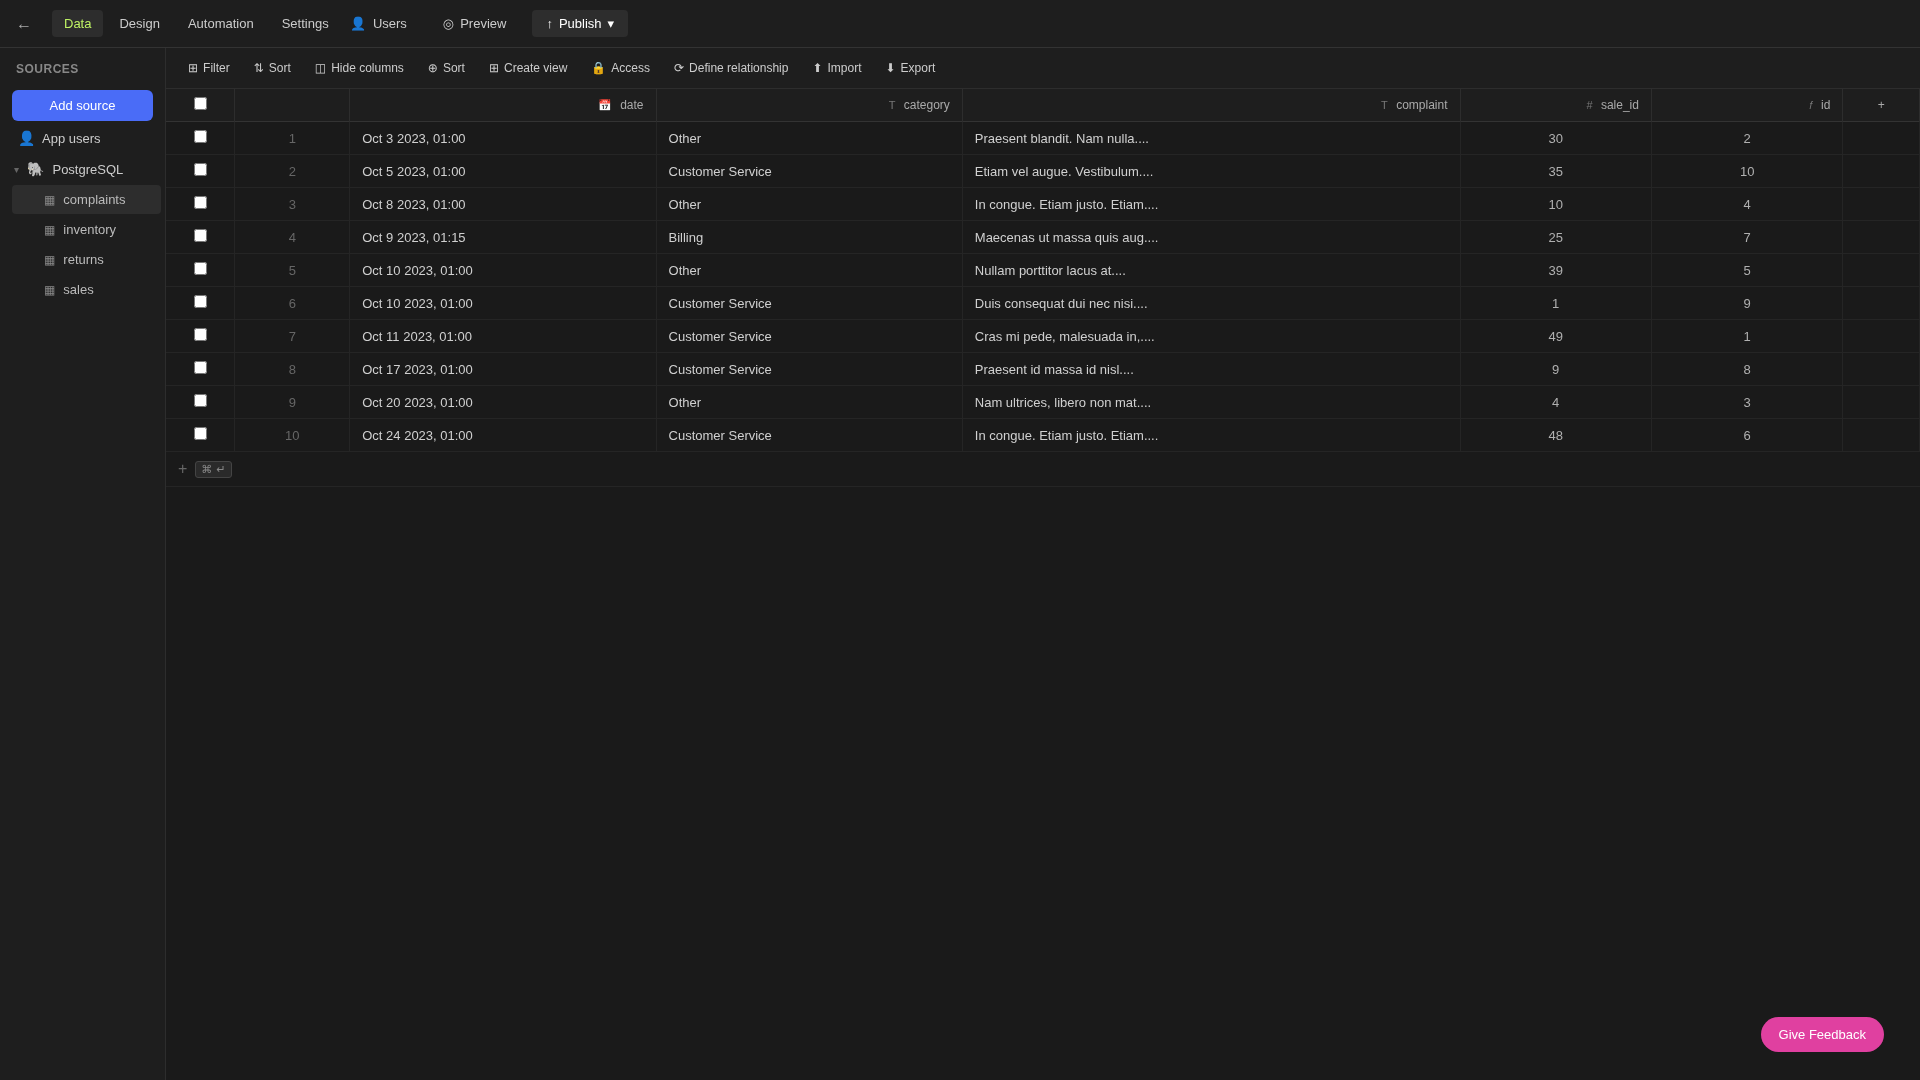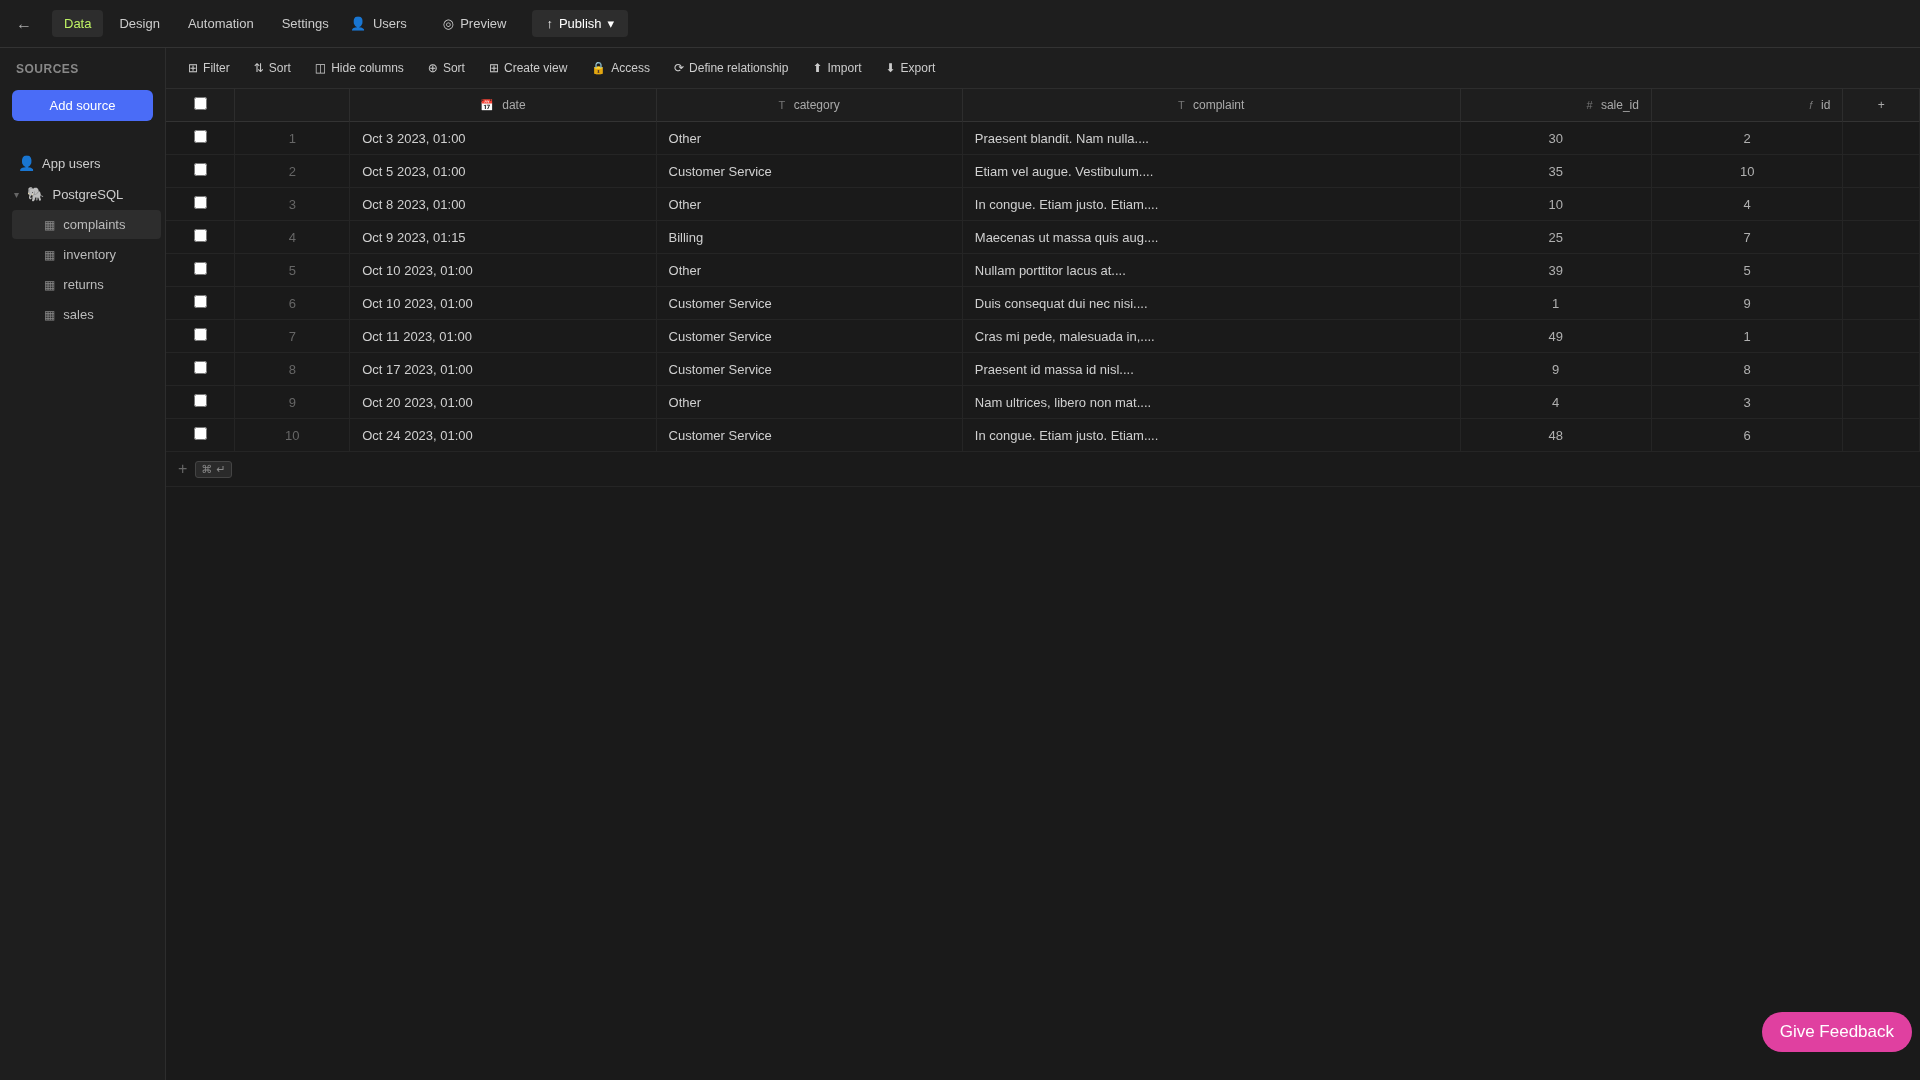--- a/index.html
+++ b/index.html
@@ -39,21 +39,21 @@
     
     .sidebar {
       width: 166px; background: #1e1e1e; border-right: 1px solid #2d2d2d;
       display: flex; flex-direction: column; flex-shrink: 0; overflow-y: auto;
     }
     .sidebar-header {
       padding: 14px 16px 8px; font-size: 12px; color: #888; font-weight: 600;
       text-transform: uppercase; letter-spacing: 0.5px;
     }
     .add-source-btn {
-      margin: 6px 12px 26px; background: #4a6cf7; color: #fff; border: none;
+      margin: 6px 12px 1px; background: #4a6cf7; color: #fff; border: none;
       border-radius: 6px; padding: 8px 0; cursor: pointer; font-size: 13px;
       font-weight: 500; width: calc(100% - 24px);
     }
     .sidebar-item {
       display: flex; align-items: center; gap: 8px;
       padding: 7px 14px; cursor: pointer; color: #ccc; border-radius: 4px;
       margin: 1px 4px;
     }
     .sidebar-item.active { background: #2d2d2d; }
     .sidebar-section {
@@ -81,21 +81,21 @@
 
     
     .table-wrapper { flex: 1; overflow: auto; }
     table {
       width: 100%; border-collapse: collapse; table-layout: fixed;
     }
     thead tr {
       background: #1e1e1e; border-bottom: 1px solid #333;
     }
     th {
-      text-align: center; padding: 8px 12px; font-weight: 500; color: #aaa;
+      text-align: right; padding: 8px 12px; font-weight: 500; color: #aaa;
       font-size: 12px; border-right: 1px solid #2d2d2d; white-space: nowrap;
       position: sticky; top: 0; background: #1e1e1e;
     }
     th .col-icon { margin-right: 5px; font-size: 11px; color: #777; }
     td {
       padding: 8px 12px; border-bottom: 1px solid #252525;
       border-right: 1px solid #252525; color: #d0d0d0; font-size: 13px;
       white-space: nowrap; overflow: hidden; text-overflow: ellipsis;
     }
     .row-num { width: 60px; color: #666; text-align: center; }
@@ -117,23 +117,23 @@
       font-size: 16px; padding: 0;
     }
     .kbd-hint {
       display: inline-flex; align-items: center; gap: 4px;
       background: #2a2a2a; border: 1px solid #444; border-radius: 3px;
       padding: 1px 5px; font-size: 11px; color: #888;
     }
 
     
     .feedback-btn {
-      position: fixed; bottom: 28px; right: 8px;
+      position: fixed; bottom: 28px; right: 36px;
       background: #e040a0; color: #fff; border: none; border-radius: 20px;
-      padding: 10px 18px; cursor: pointer; font-size: 17px; font-weight: 500;
+      padding: 10px 18px; cursor: pointer; font-size: 13px; font-weight: 500;
       z-index: 100;
     }
 
     
     input[type=checkbox] { accent-color: #4a6cf7; }
 
     .chevron { font-size: 10px; color: #666; }
     .db-icon { color: #4a6cf7; font-size: 14px; }
     .table-icon { color: #888; font-size: 12px; }
   </style>

